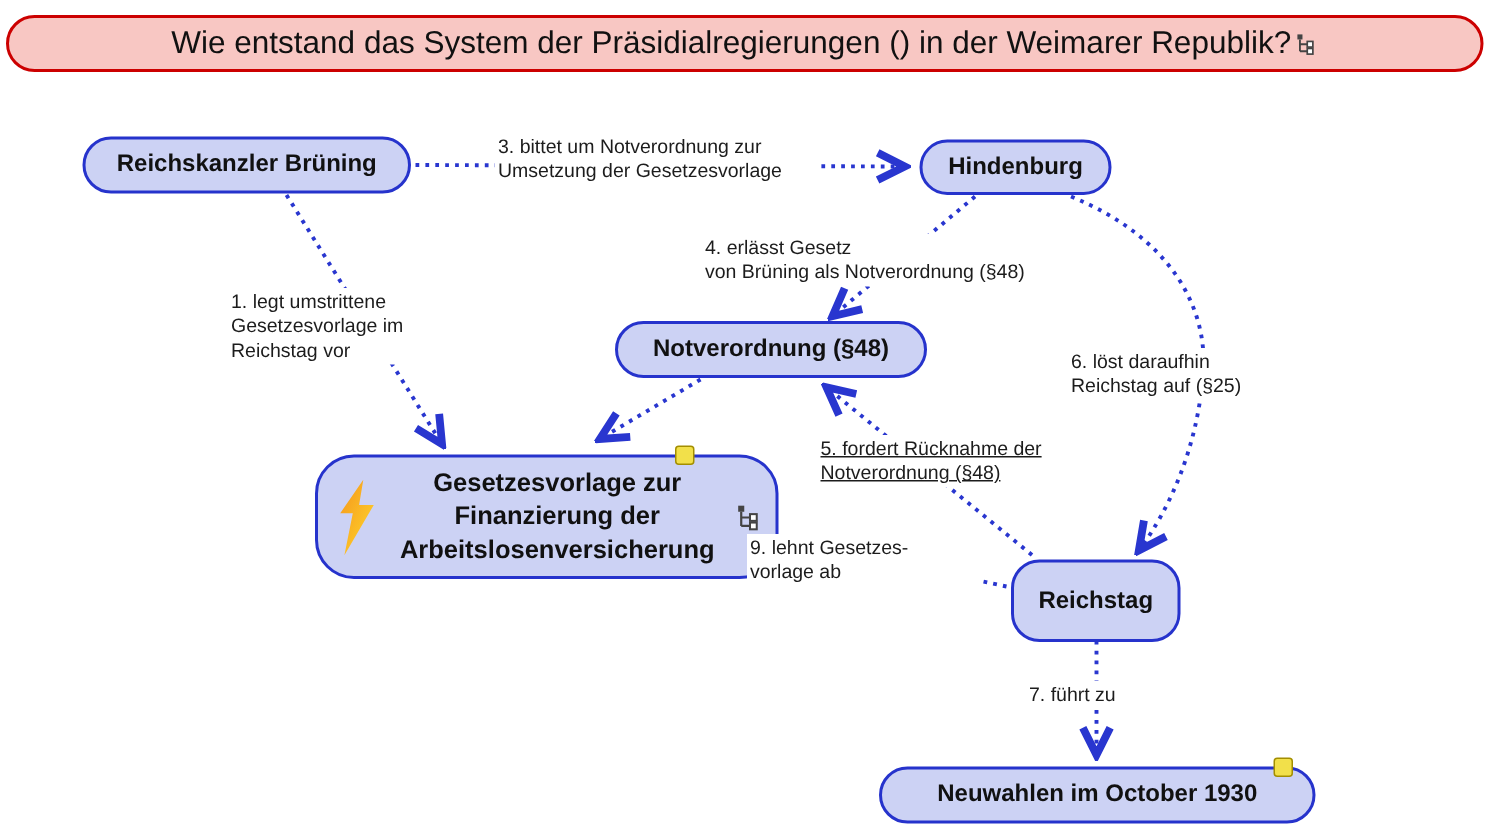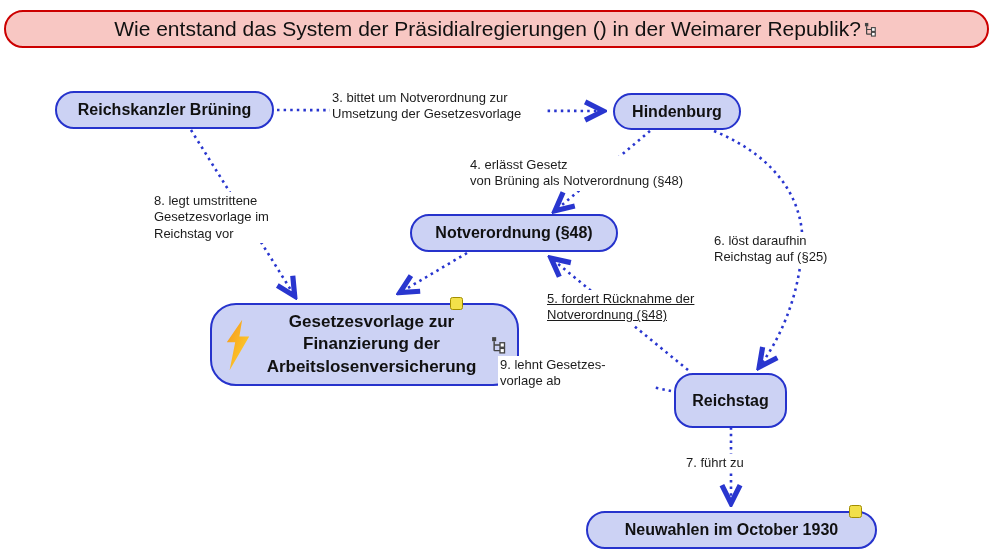--- a/index.html
+++ b/index.html
@@ -136,21 +136,21 @@
 
   <div class="node pill" style="left:674px; top:373px; width:113px; height:55px;">
     <span class="node-label">Reichstag</span>
   </div>
 
   <div class="node pill" style="left:586px; top:511px; width:291px; height:38px;">
     <span class="node-label">Neuwahlen im October 1930</span>
   </div>
   <div class="note-marker" style="left:849px; top:505px;"></div>
 
-  <div class="edge-label" style="left:152px; top:192px; width:172px;">8. legt umstrittene
+  <div class="edge-label" style="left:152px; top:192px; width:172px;">1. legt umstrittene
 Gesetzesvorlage im
 Reichstag vor</div>
   <div class="edge-label" style="left:498px; top:356px; width:155px;">9. lehnt Gesetzes-
 vorlage ab</div>
   <div class="edge-label" style="left:330px; top:89px; width:214px;">3. bittet um Notverordnung zur
 Umsetzung der Gesetzesvorlage</div>
   <div class="edge-label" style="left:468px; top:156px; width:247px;">4. erlässt Gesetz
 von Brüning als Notverordnung (§48)</div>
   <div class="edge-label" style="left:545px; top:290px; width:185px;text-decoration:underline;">5. fordert Rücknahme der
 Notverordnung (§48)</div>

